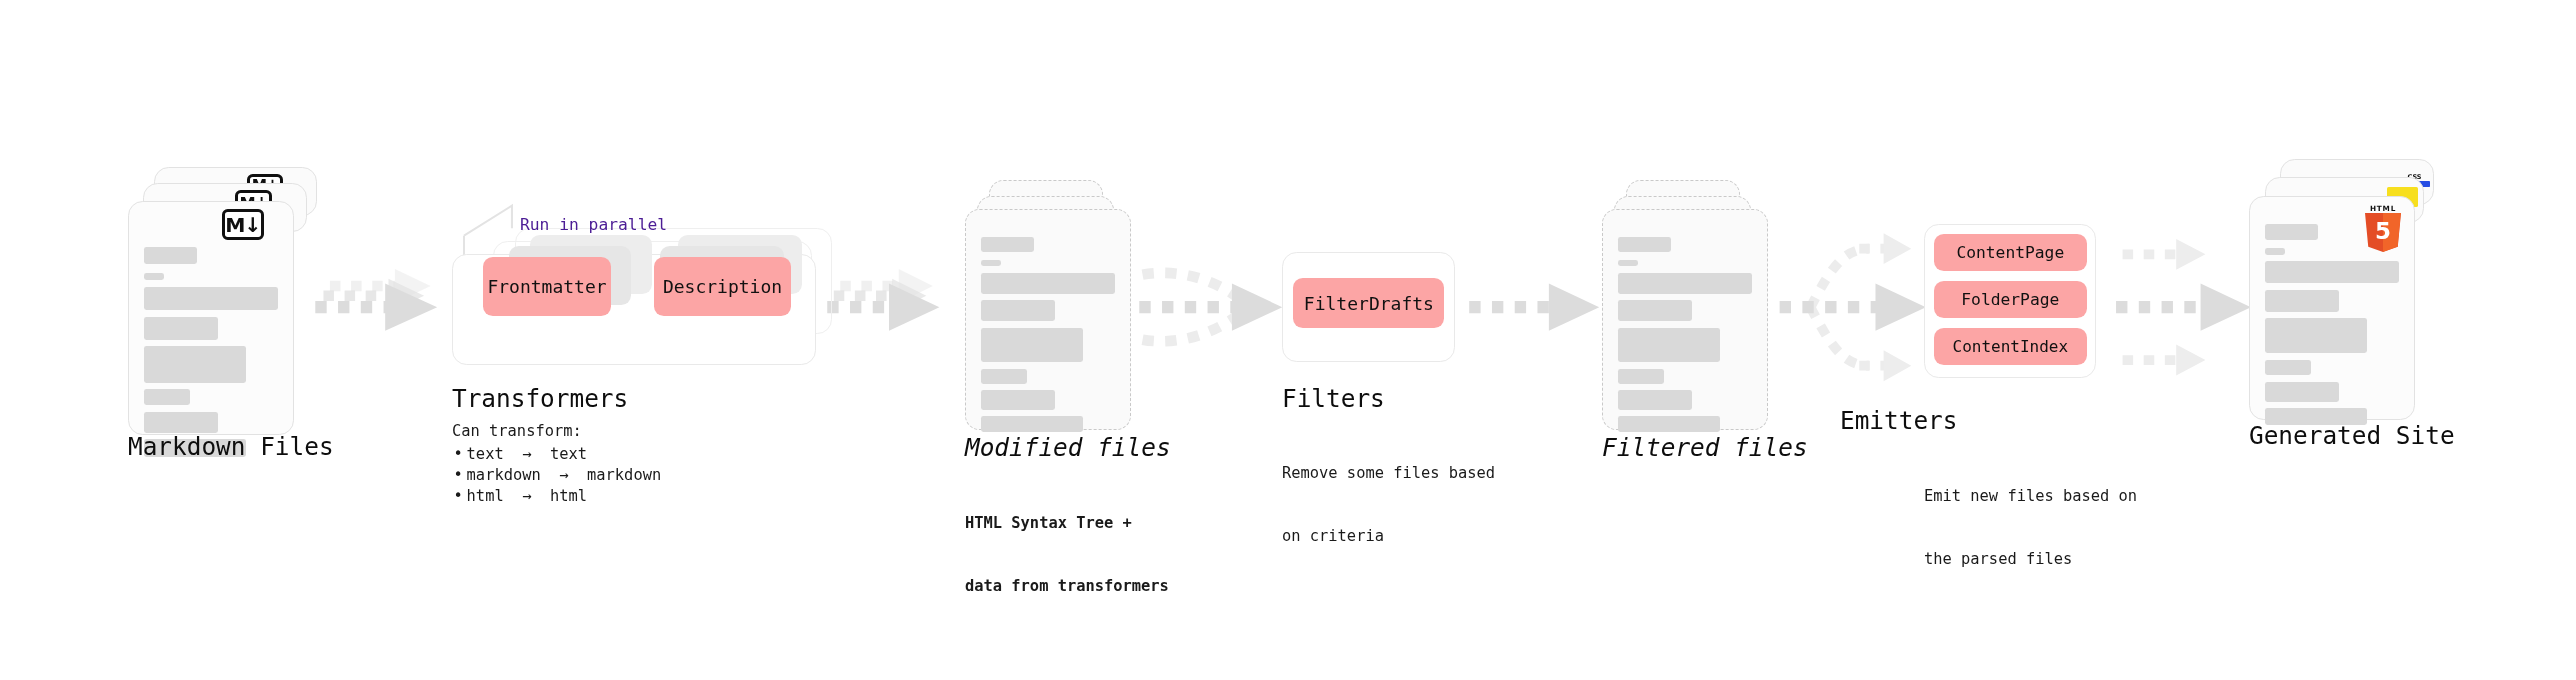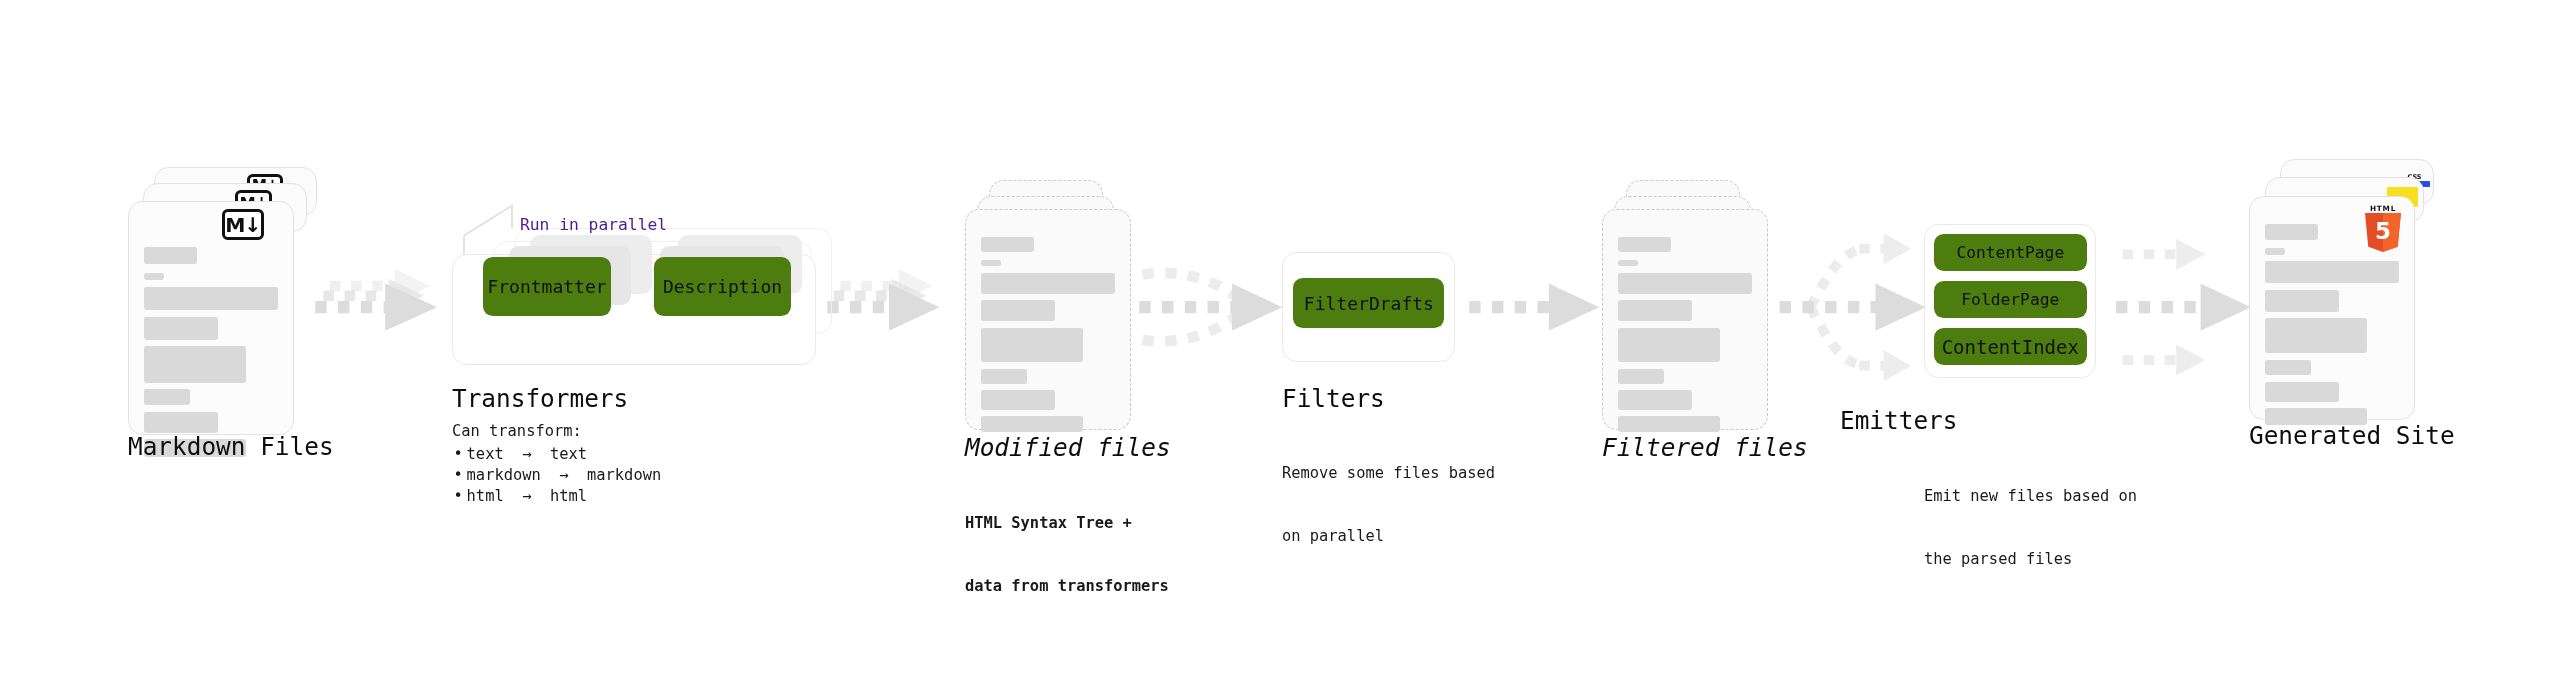--- a/index.html
+++ b/index.html
@@ -61,21 +61,21 @@
     font-size:6.5px;font-weight:700;color:#111;text-align:center;line-height:7.3px;
   }
   .js-chip{ position:absolute; width:31px;height:19.5px;background:#f7df1e;border-radius:1.6px; }
 
   
   .group-box{
     position:absolute; border:1.6px solid #e4e4e4; border-radius:14.6px; background:#ffffff;
   }
   .group-box.ghost{ background:transparent; border-color:#efefef; }
   .chip{
-    position:absolute; background:#4d7c0f; border-radius:9.8px;
+    position:absolute; background:#fca5a5; border-radius:9.8px;
     display:flex; align-items:center; justify-content:center;
     font-size:18px; color:#111; white-space:nowrap;
   }
   .chip.g2{ background:#e6e6e6; }
   .chip.g3{ background:#ededed; }
 
   
   .title{ position:absolute; font-size:24.4px; letter-spacing:0px; color:#0d0d0d; white-space:nowrap; }
   .sub{ position:absolute; font-size:15.4px; line-height:21px; color:#1a1a1a; white-space:pre; }
   .note{ position:absolute; font-size:16.3px; color:#4c1d95; white-space:nowrap;margin-top:20px; }
@@ -250,21 +250,21 @@
     <div>data from transformers</div>
   </div>
 
   <div class="node" style="left:1282px; top:252px; width:179px; height:111px;">
     <div class="group-box" style="left:0px; top:0px; width:173px; height:110px; border-color:#e9e9e9;"></div>
     <div class="chip" style="left:11.4px; top:26px; width:151px; height:50px;">FilterDrafts</div>
   </div>
   <div class="title" style="left:1282px; top:384px;">Filters</div>
   <div class="sub" style="left:1282px; top:421px;">
     <div>Remove some files based</div>
-    <div>on parallel</div>
+    <div>on criteria</div>
   </div>
 
   <div class="doc-stack" style="left:1602px; top:180px; width:179px; height:260px;">
     <div class="doc-card dashed" style="left:24.4px; top:0px; width:114px; height:41px;"></div>
     <div class="doc-card dashed" style="left:12.2px; top:16.3px; width:137px; height:41px;"></div>
     <div class="doc-card dashed" style="left:0px; top:29px; width:166px; height:221px;"></div>
 
     <div class="skel" style="left:16.3px; top:57px; width:53px; height:14.6px;"></div>
     <div class="skel" style="left:16.3px; top:80px; width:19.5px; height:5.7px;"></div>
     <div class="skel" style="left:16.3px; top:93px; width:134px; height:21px;"></div>
@@ -273,21 +273,21 @@
     <div class="skel" style="left:16.3px; top:189px; width:46px; height:14.6px;"></div>
     <div class="skel" style="left:16.3px; top:210px; width:74px; height:19.5px;"></div>
     <div class="skel" style="left:16.3px; top:236px; width:102px; height:16.3px;"></div>
   </div>
   <div class="title" style="left:1602px; top:433px;font-style:italic;">Filtered files</div>
 
   <div class="node" style="left:1924px; top:224px; width:187px; height:163px;">
     <div class="group-box" style="left:0px; top:0px; width:172px; height:154px; border-color:#e9e9e9;"></div>
     <div class="chip" style="left:9.8px; top:9.8px; width:153px; height:37px; font-size:16.3px;">ContentPage</div>
     <div class="chip" style="left:9.8px; top:57px; width:153px; height:37px; font-size:16.3px;">FolderPage</div>
-    <div class="chip" style="left:9.8px; top:104px; width:153px; height:37px; font-size:19px;">ContentIndex</div>
+    <div class="chip" style="left:9.8px; top:104px; width:153px; height:37px; font-size:16px;">ContentIndex</div>
   </div>
   <div class="title" style="left:1840px; top:406px;">Emitters</div>
   <div class="sub" style="left:1924px; top:444px;">
     <div>Emit new files based on</div>
     <div>the parsed files</div>
   </div>
 
   <div class="doc-stack" style="left:2249px; top:159px; width:211px; height:276px;">
     <div class="doc-card" style="left:31px; top:0px; width:154px; height:46px;"></div>
     <div class="css-chip" style="left:150px; top:14.6px;">

